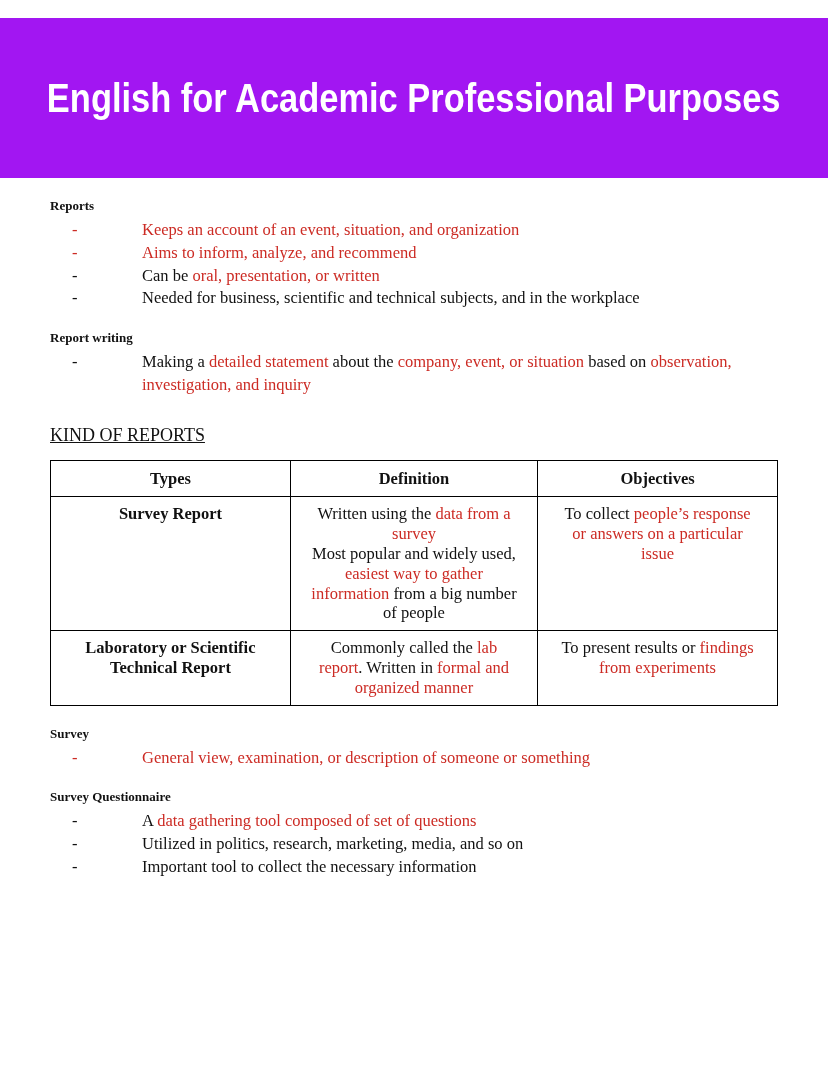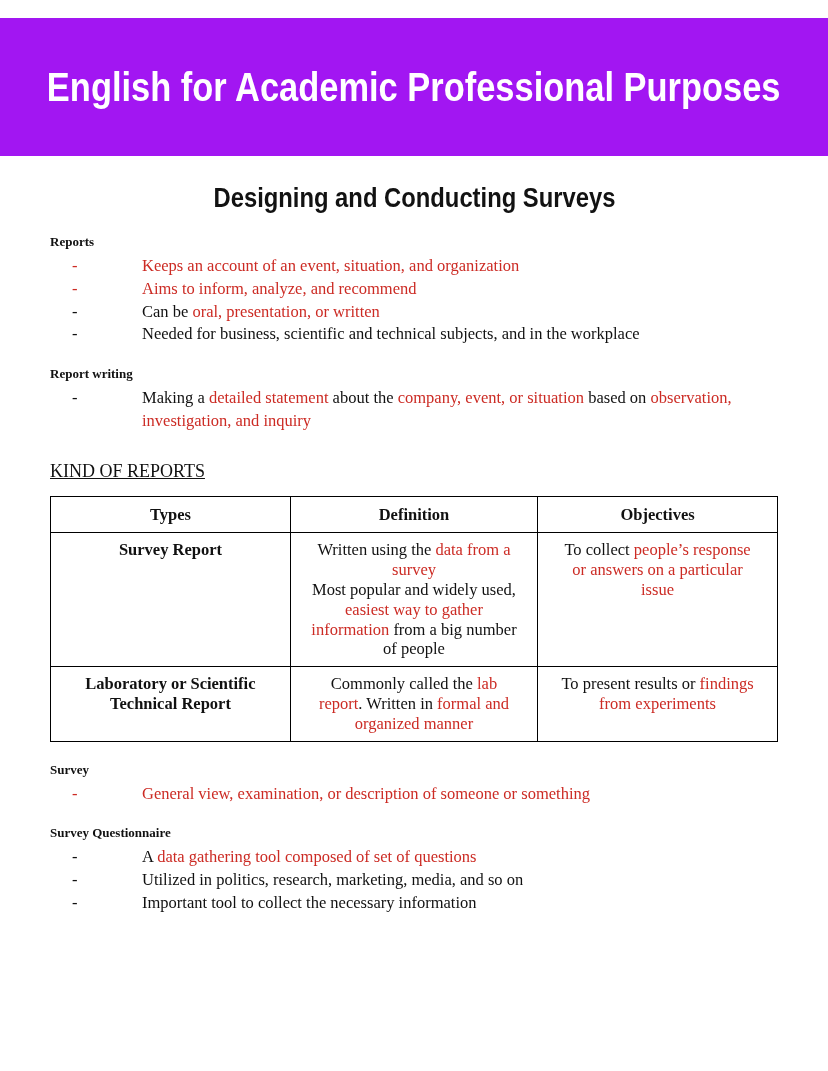--- a/index.html
+++ b/index.html
@@ -14,21 +14,21 @@
     background: #ffffff;
     font-family: "Liberation Serif", serif;
     color: #111111;
     position: relative;
     overflow: hidden;
   }
   .page { width: 100%; height: 100%; position: relative; }
 
   .banner {
     margin-top: 18px;
-    height: 138px;
+    height: 160px;
     background: var(--purple);
     display: flex;
     align-items: center;
     justify-content: center;
   }
   .banner h1 {
     margin: 0;
     color: #ffffff;
     font-family: "Liberation Sans", sans-serif;
     font-weight: bold;
@@ -107,23 +107,20 @@
 <body>
 
 <div class="page">
 
   <div class="banner">
     <h1>English for Academic Professional Purposes</h1>
   </div>
 
   <div class="content">
 
-    <div class="subtitle">
-      <span>Designing and Conducting Surveys</span>
-    </div>
 
     <section>
       <h3 class="sec-heading">Reports</h3>
       <ul class="bullets">
         <li class="bullet">
           <span class="dash red">-</span>
           <span class="btext"><span class="red">Keeps an account of an event, situation, and organization</span></span>
         </li>
         <li class="bullet">
           <span class="dash red">-</span>

